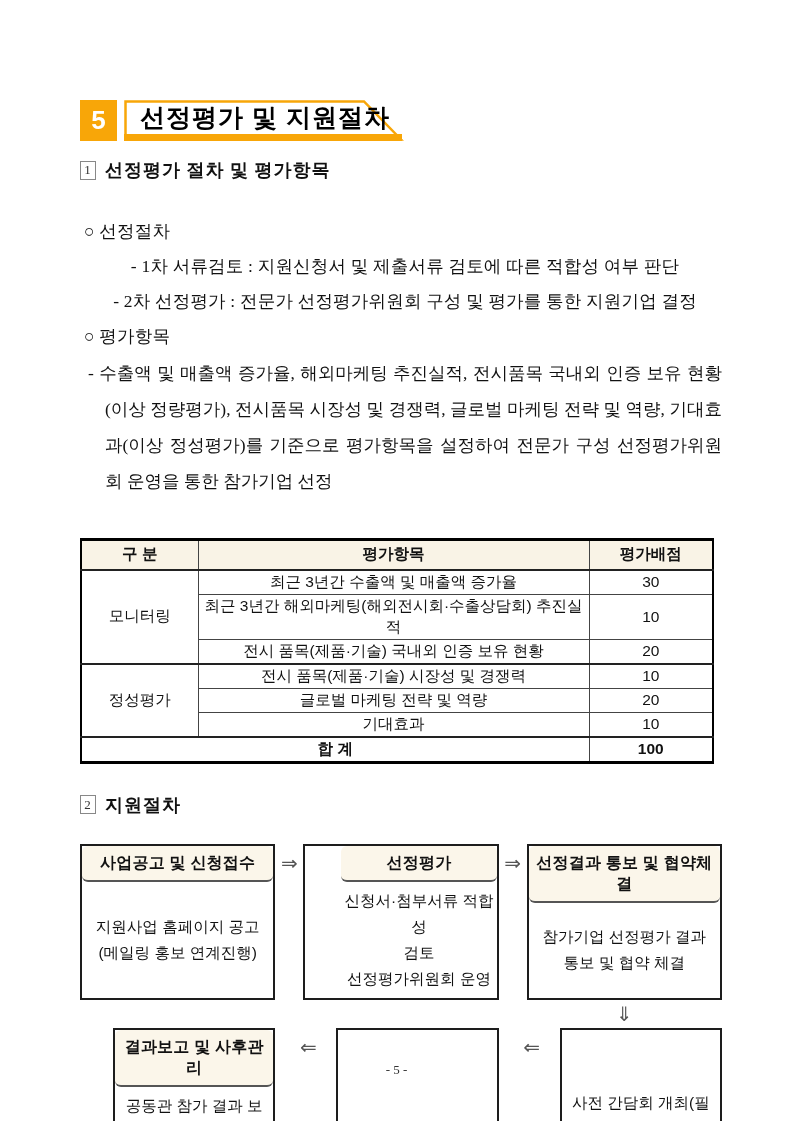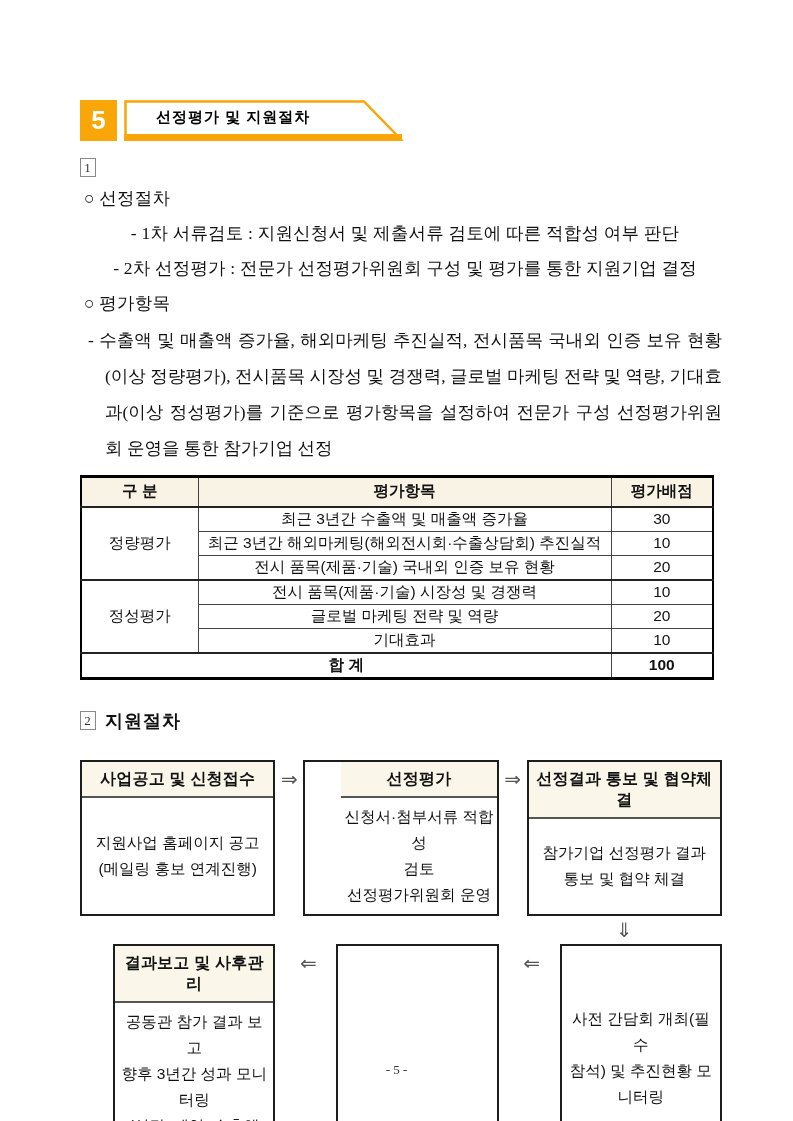--- a/index.html
+++ b/index.html
@@ -22,70 +22,70 @@
     width: 37px; height: 41px;
     background: #F8A608;
     color: #ffffff;
     font-family: "Liberation Sans", sans-serif;
     font-weight: bold; font-size: 26px;
     display: flex; align-items: center; justify-content: center;
   }
   .banner { position: relative; width: 280px; height: 41px; margin-left: 7px; }
   .banner svg { position: absolute; left: 0; top: 0; }
   .banner-text {
-    position: absolute; left: 32px; top: 0;
+    position: absolute; left: 16px; top: 0;
     height: 34px; line-height: 34px;
     font-family: "Liberation Sans", sans-serif;
-    font-weight: bold; font-size: 15px; color: #000;
+    font-weight: bold; font-size: 25px; color: #000;
     letter-spacing: 1px;
   }
 
   
   .h2 { margin-top: 17px; display: flex; align-items: center; font-weight: bold; font-size: 18px; letter-spacing: 1px; }
   .marker-box {
     display: inline-flex; align-items: center; justify-content: center;
     width: 16px; height: 19px;
     border: 1px solid #888; color: #333;
     font-size: 13px; font-weight: normal;
     margin-right: 9px;
   }
 
   
-  .bullets { margin-top: 4px; font-size: 17.5px; }
+  .bullets { margin-top: 32px; font-size: 17.5px; }
   .b-line { line-height: 35px; letter-spacing: 0.2px; }
   .b-circle { padding-left: 4px; }
   .b-dash { padding-left: 8px; text-align: center; }
   .b-para {
     padding-left: 25px; text-indent: -17px;
     line-height: 36px; text-align: justify;
     margin-top: 1px;
   }
 
   
-  .tbl-wrap { margin-top: 9px; }
+  .tbl-wrap { margin-top: 39px; }
   table.eval {
     width: 634px; border-collapse: collapse;
     font-family: "Liberation Sans", sans-serif;
     font-size: 15.5px;
     border-top: 3px solid #000;
     border-bottom: 3px solid #000;
     border-left: 2px solid #000;
     border-right: 2px solid #000;
   }
   table.eval th, table.eval td {
     border: 1px solid #444;
     text-align: center; vertical-align: middle;
     height: 16px; padding: 1px 4px;
   }
   table.eval tr.thead th {
     background: #F9F3E6; font-weight: bold;
     border-bottom: 2px solid #222; height: 30px;
   }
   table.eval .col1 { width: 117px; }
-  table.eval .col3 { width: 102px; }
+  table.eval .col3 { width: 124px; }
   table.eval tr.gsep td { border-top: 2px solid #222; }
   table.eval tr.total td {
     border-top: 2px solid #222; font-weight: bold; height: 20px;
   }
 
   
   .flow {
     margin-top: 27px;
     display: grid;
     grid-template-columns: 1fr 28px 1fr 28px 1fr;
@@ -96,20 +96,21 @@
   .row1 { grid-row: 1; min-height: 105px; }
   .row3 { grid-row: 3; min-height: 113px; margin-left: 33px; }
   .c1 { grid-column: 1; } .c2 { grid-column: 2; } .c3 { grid-column: 3; padding-left: 36px; }
   .c4 { grid-column: 4; } .c5 { grid-column: 5; }
   .fbox-h {
     background: #FBF6EA;
     border-bottom: 2px solid #555;
     font-weight: bold; font-size: 16px;
     text-align: center; padding: 7px 2px 6px 2px;
     letter-spacing: 0.2px;
+    border-radius: 6px;
   }
   .fbox-b {
     flex: 1; display: flex; align-items: center; justify-content: center;
     text-align: center; font-size: 15.5px; line-height: 26px;
     padding: 6px 3px; white-space: pre-line; color: #111;
   }
   .harrow {
     display: flex; justify-content: center;
     padding-top: 7px;
     font-size: 20px; color: #555;
@@ -145,20 +146,21 @@
         <svg width="280" height="41" viewBox="0 0 280 41">
           <polygon points="1.5,1.5 240,1.5 277,39.5 1.5,39.5" fill="#ffffff" stroke="#F8A608" stroke-width="2.5"></polygon>
           <rect x="0" y="34" width="278" height="7" fill="#F8A608"></rect>
         </svg>
         <span class="banner-text">선정평가 및 지원절차</span>
       </div>
     </div>
 
     <div class="h2">
       <span class="marker-box">1</span>
+      <span>선정평가 절차 및 평가항목</span>
     </div>
 
     <div class="bullets">
       <div class="b-line b-circle">
         <span>○</span>
         <span>선정절차</span>
       </div>
       <div class="b-line b-dash">
         <span>-</span>
         <span>1차 서류검토 : 지원신청서 및 제출서류 검토에 따른 적합성 여부 판단</span>
@@ -179,21 +181,21 @@
 
     <div class="tbl-wrap">
       <table class="eval">
         <tbody>
             <tr class="thead">
           <th class="col1">구 분</th>
           <th>평가항목</th>
           <th class="col3">평가배점</th>
         </tr>
         <tr>
-          <td rowspan="3">정량평가</td>
+          <td rowspan="3">모니터링</td>
           <td>최근 3년간 수출액 및 매출액 증가율</td>
           <td>30</td>
         </tr>
         <tr>
           <td>최근 3년간 해외마케팅(해외전시회·수출상담회) 추진실적</td>
           <td>10</td>
         </tr>
         <tr>
           <td>전시 품목(제품·기술) 국내외 인증 보유 현황</td>
           <td>20</td>

